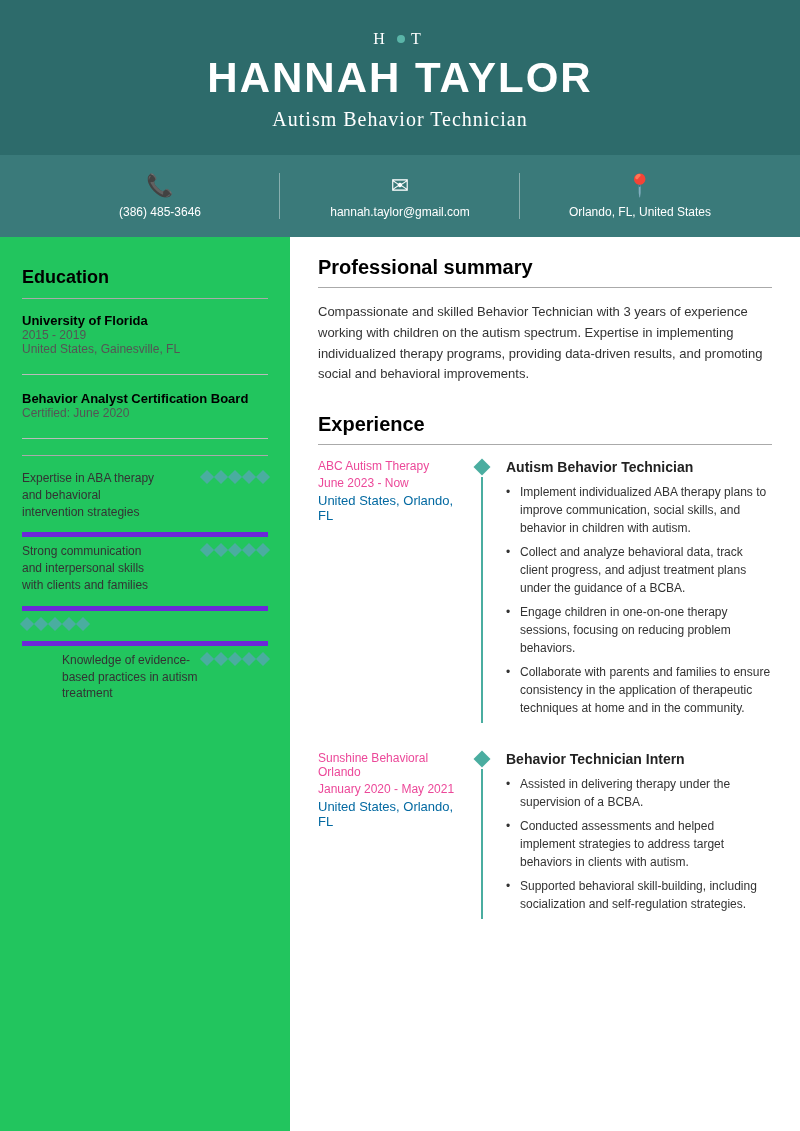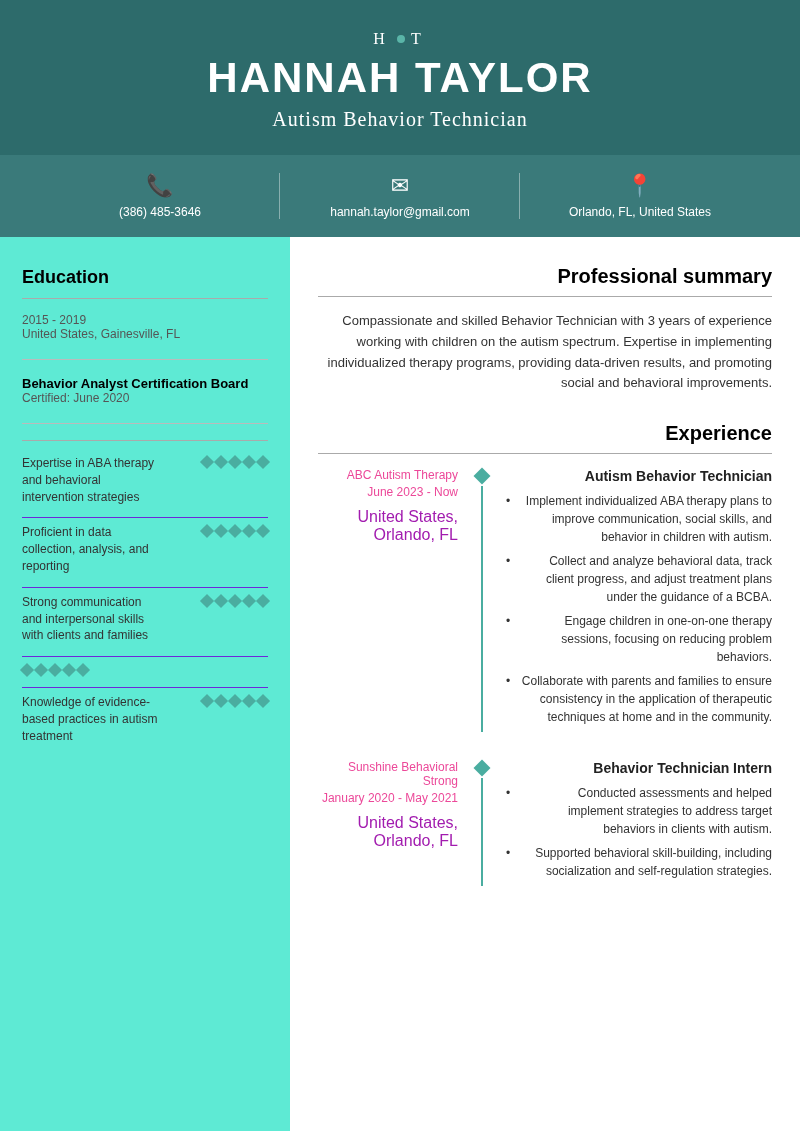--- a/index.html
+++ b/index.html
@@ -94,21 +94,21 @@
     
     .body {
       display: flex;
       flex: 1;
       background: #f5f5f5;
     }
     
     .left-col {
       width: 290px;
       min-width: 290px;
-      background: #5eead4;
+      background: #22c55e;
       padding: 30px 22px;
     }
     .section-title-left {
       font-size: 18px;
       font-weight: 700;
       font-family: Arial, sans-serif;
       margin-bottom: 10px;
     }
     .section-divider {
       border: none;
@@ -138,24 +138,25 @@
       border-top: 1px solid #bbb;
       margin: 16px 0;
     }
     
     .skill-item {
       display: flex;
       align-items: flex-start;
       justify-content: space-between;
       margin-bottom: 6px;
       padding-bottom: 12px;
-      border-bottom: 1px solid #6d28d9;
+      border-bottom: 5px solid #6d28d9;
     }
     .skill-item:last-child {
       border-bottom: none;
+      justify-content: flex-end;
     }
     .skill-text {
       font-size: 12px;
       font-family: Arial, sans-serif;
       color: #333;
       max-width: 140px;
       line-height: 1.4;
     }
     .skill-dots {
       display: flex;
@@ -164,23 +165,22 @@
     }
     .skill-dot {
       width: 10px;
       height: 10px;
       background: #4aada0;
       transform: rotate(45deg);
     }
     
     .right-col {
       flex: 1;
-      padding: 28px 28px 28px 28px;
+      padding: 19px 28px 28px 28px;
       background: #ffffff;
-      text-align: right;
     }
     .section-title-right {
       font-size: 20px;
       font-weight: 700;
       font-family: Arial, sans-serif;
       margin-bottom: 8px;
     }
     .section-divider-right {
       border: none;
       border-top: 1.5px solid #aaa;
@@ -213,24 +213,24 @@
       font-family: Arial, sans-serif;
       color: #ec4899;
     }
     .exp-date {
       font-size: 12px;
       color: #ec4899;
       font-family: Arial, sans-serif;
       margin-top: 3px;
     }
     .exp-location {
-      font-size: 16px;
-      color: #a21caf;
-      font-family: Arial, sans-serif;
-      margin-top: 9px;
+      font-size: 13px;
+      color: #0369a1;
+      font-family: Arial, sans-serif;
+      margin-top: 3px;
     }
     .exp-connector {
       display: flex;
       flex-direction: column;
       align-items: center;
       padding: 0 8px;
     }
     .exp-diamond {
       width: 12px;
       height: 12px;
@@ -308,20 +308,21 @@
 
   <div class="body">
 
     <div class="left-col">
 
       <div>
         <div class="section-title-left">Education</div>
         <hr class="section-divider">
 
         <div class="edu-entry">
+          <div class="edu-name">University of Florida</div>
           <div class="edu-date">2015 - 2019</div>
           <div class="edu-loc">United States, Gainesville, FL</div>
         </div>
 
         <hr class="left-divider">
 
         <div class="edu-entry">
           <div class="edu-name">Behavior Analyst Certification Board</div>
           <div class="edu-date">Certified: June 2020</div>
         </div>
@@ -336,30 +337,20 @@
           <div class="skill-text">Expertise in ABA therapy and behavioral intervention strategies</div>
           <div class="skill-dots">
             <div class="skill-dot"></div>
             <div class="skill-dot"></div>
             <div class="skill-dot"></div>
             <div class="skill-dot"></div>
             <div class="skill-dot"></div>
           </div>
         </div>
 
-        <div class="skill-item">
-          <div class="skill-text">Proficient in data collection, analysis, and reporting</div>
-          <div class="skill-dots">
-            <div class="skill-dot"></div>
-            <div class="skill-dot"></div>
-            <div class="skill-dot"></div>
-            <div class="skill-dot"></div>
-            <div class="skill-dot"></div>
-          </div>
-        </div>
 
         <div class="skill-item">
           <div class="skill-text">Strong communication and interpersonal skills with clients and families</div>
           <div class="skill-dots">
             <div class="skill-dot"></div>
             <div class="skill-dot"></div>
             <div class="skill-dot"></div>
             <div class="skill-dot"></div>
             <div class="skill-dot"></div>
           </div>
@@ -417,31 +408,32 @@
               <li>Implement individualized ABA therapy plans to improve communication, social skills, and behavior in children with autism.</li>
               <li>Collect and analyze behavioral data, track client progress, and adjust treatment plans under the guidance of a BCBA.</li>
               <li>Engage children in one-on-one therapy sessions, focusing on reducing problem behaviors.</li>
               <li>Collaborate with parents and families to ensure consistency in the application of therapeutic techniques at home and in the community.</li>
             </ul>
           </div>
         </div>
 
         <div class="exp-item">
           <div class="exp-left">
-            <div class="exp-company">Sunshine Behavioral Strong</div>
+            <div class="exp-company">Sunshine Behavioral Orlando</div>
             <div class="exp-date">January 2020 - May 2021</div>
             <div class="exp-location">United States, Orlando, FL</div>
           </div>
           <div class="exp-connector">
             <div class="exp-diamond"></div>
             <div class="exp-line"></div>
           </div>
           <div class="exp-right">
             <div class="exp-title">Behavior Technician Intern</div>
             <ul class="exp-bullets">
+              <li>Assisted in delivering therapy under the supervision of a BCBA.</li>
               <li>Conducted assessments and helped implement strategies to address target behaviors in clients with autism.</li>
               <li>Supported behavioral skill-building, including socialization and self-regulation strategies.</li>
             </ul>
           </div>
         </div>
 
       </div>
     </div>
   </div>
 </div>

